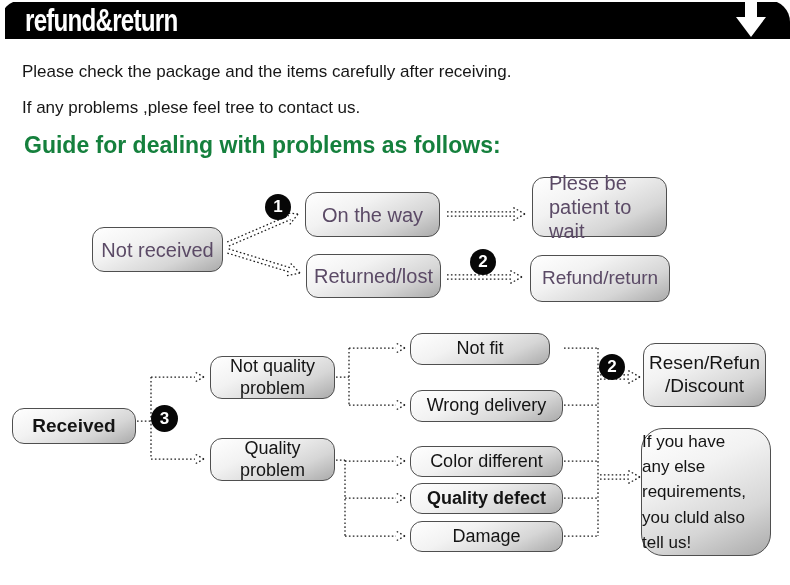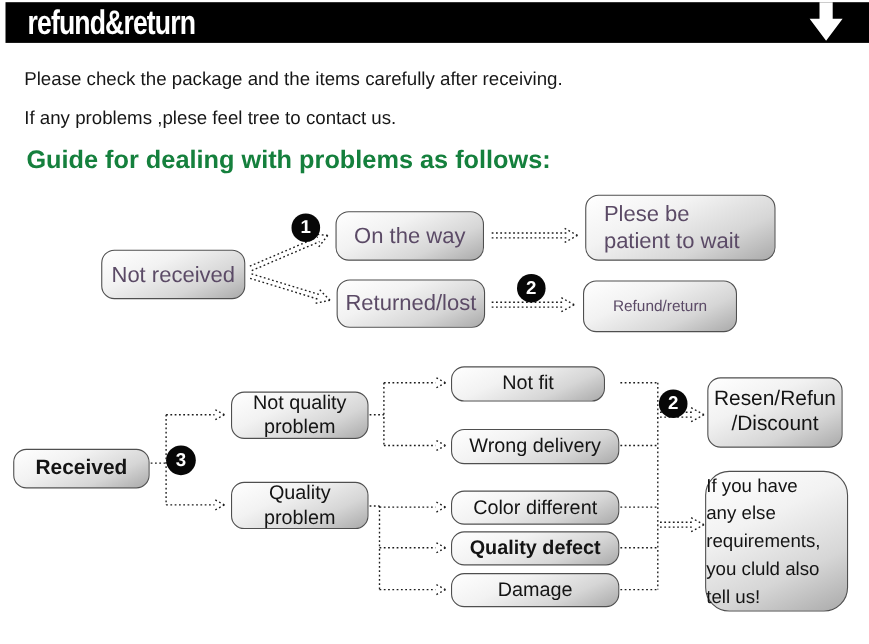--- a/index.html
+++ b/index.html
@@ -1,17 +1,17 @@
 <!DOCTYPE html>
 <html><head>
 <meta charset="utf-8">
 <style>
   html,body{margin:0;padding:0;background:#fff;}
   .page{position:relative;width:790px;height:585px;background:#fff;overflow:hidden;
-        font-family:"Liberation Sans",sans-serif;}
+        font-family:"Liberation Sans",sans-serif;border-radius:22px;}
   
   .banner{position:absolute;left:5px;top:2px;width:785px;height:37px;background:#000;}
   .banner-title{position:absolute;left:20px;top:1px;color:#fff;font-size:31px;font-weight:700;
         letter-spacing:-1px;transform:scaleX(.78);transform-origin:left center;line-height:36px;}
   .down-arrow{position:absolute;left:0;top:0;width:790px;height:45px;pointer-events:none;}
   
   .intro-line{position:absolute;left:22px;color:#161616;font-size:17px;}
   .line1{top:62px;}
   .line2{top:98px;}
   .guide-heading{position:absolute;left:24px;top:132px;color:#15803d;font-size:23px;font-weight:700;}
@@ -102,23 +102,23 @@
       <line x1="640" y1="377" x2="627.7138441335347" y2="370.28804245954115" stroke="#1c1c1c" stroke-width="1.25" stroke-dasharray="1.6 2.3"></line>
       <line x1="600" y1="474.8" x2="631" y2="474.8" stroke="#1c1c1c" stroke-width="1.25" stroke-dasharray="1.6 2.3"></line>
       <line x1="600" y1="479.2" x2="631" y2="479.2" stroke="#1c1c1c" stroke-width="1.25" stroke-dasharray="1.6 2.3"></line>
       <line x1="640" y1="477" x2="627.7138441335347" y2="483.71195754045885" stroke="#1c1c1c" stroke-width="1.25" stroke-dasharray="1.6 2.3"></line>
       <line x1="640" y1="477" x2="627.7138441335347" y2="470.28804245954115" stroke="#1c1c1c" stroke-width="1.25" stroke-dasharray="1.6 2.3"></line>
     </svg>
 
   <div class="node purple" style="left:92px;top:227px;width:131px;height:45px;font-size:20px;">Not received</div>
   <div class="node purple" style="left:305px;top:192px;width:135px;height:45px;font-size:20px;">On the way</div>
   <div class="node purple" style="left:306px;top:254px;width:135px;height:44px;font-size:20px;">Returned/lost</div>
-  <div class="node purple left" style="left:532px;top:177px;width:173px;height:60px;font-size:20px;padding-left:16px;">Plese be
+  <div class="node purple left" style="left:532px;top:177px;width:135px;height:60px;font-size:20px;padding-left:16px;">Plese be
 patient to wait</div>
-  <div class="node purple" style="left:530px;top:255px;width:140px;height:47px;font-size:14px;">Refund/return</div>
+  <div class="node purple" style="left:530px;top:255px;width:140px;height:47px;font-size:19px;">Refund/return</div>
 
   <div class="badge" style="left:265px;top:194px;">1</div>
   <div class="badge" style="left:470px;top:249px;">2</div>
 
   <div class="node" style="left:12px;top:408px;width:124px;height:36px;font-size:19px;font-weight:bold;">Received</div>
   <div class="node" style="left:210px;top:356px;width:125px;height:43px;font-size:18px;">Not quality
 problem</div>
   <div class="node" style="left:210px;top:438px;width:125px;height:43px;font-size:18px;">Quality
 problem</div>
   <div class="node" style="left:410px;top:333px;width:140px;height:32px;font-size:18px;">Not fit</div>

